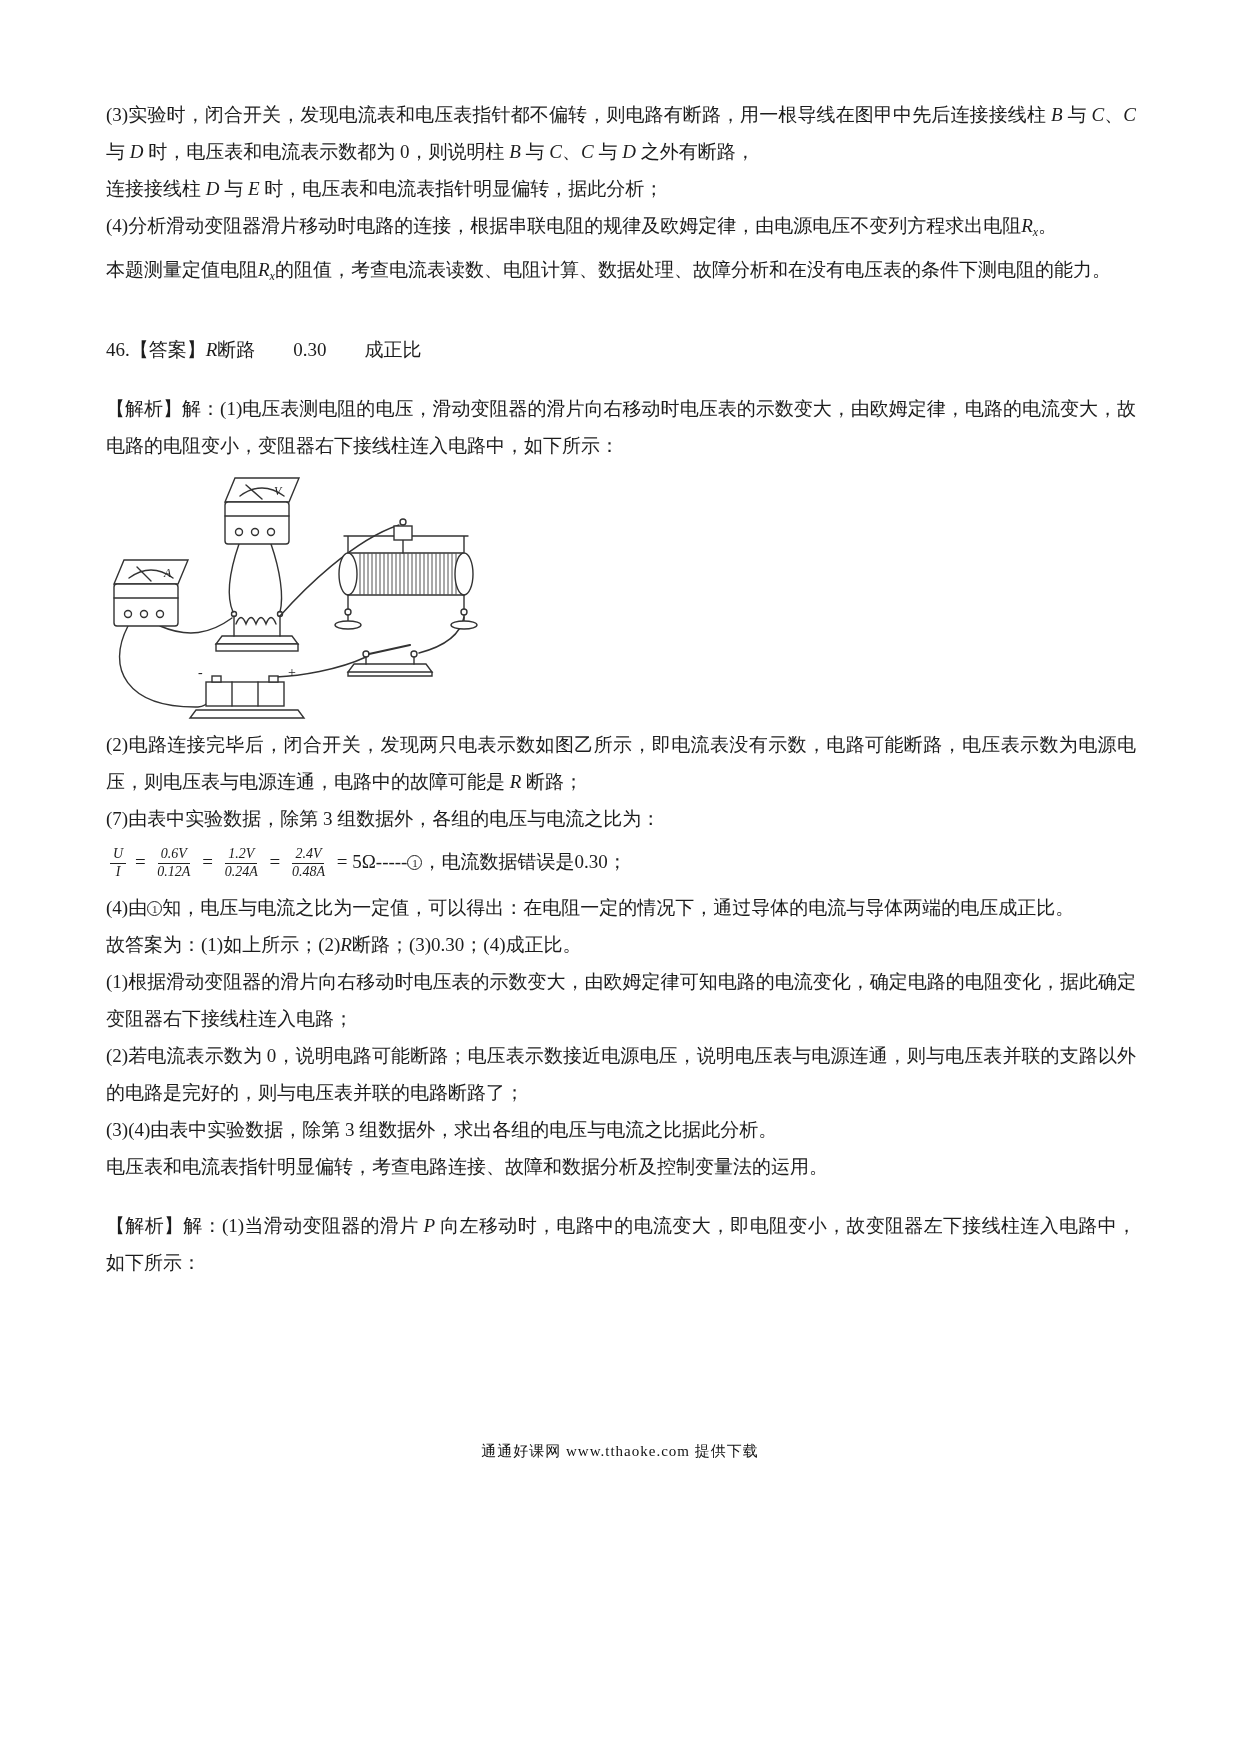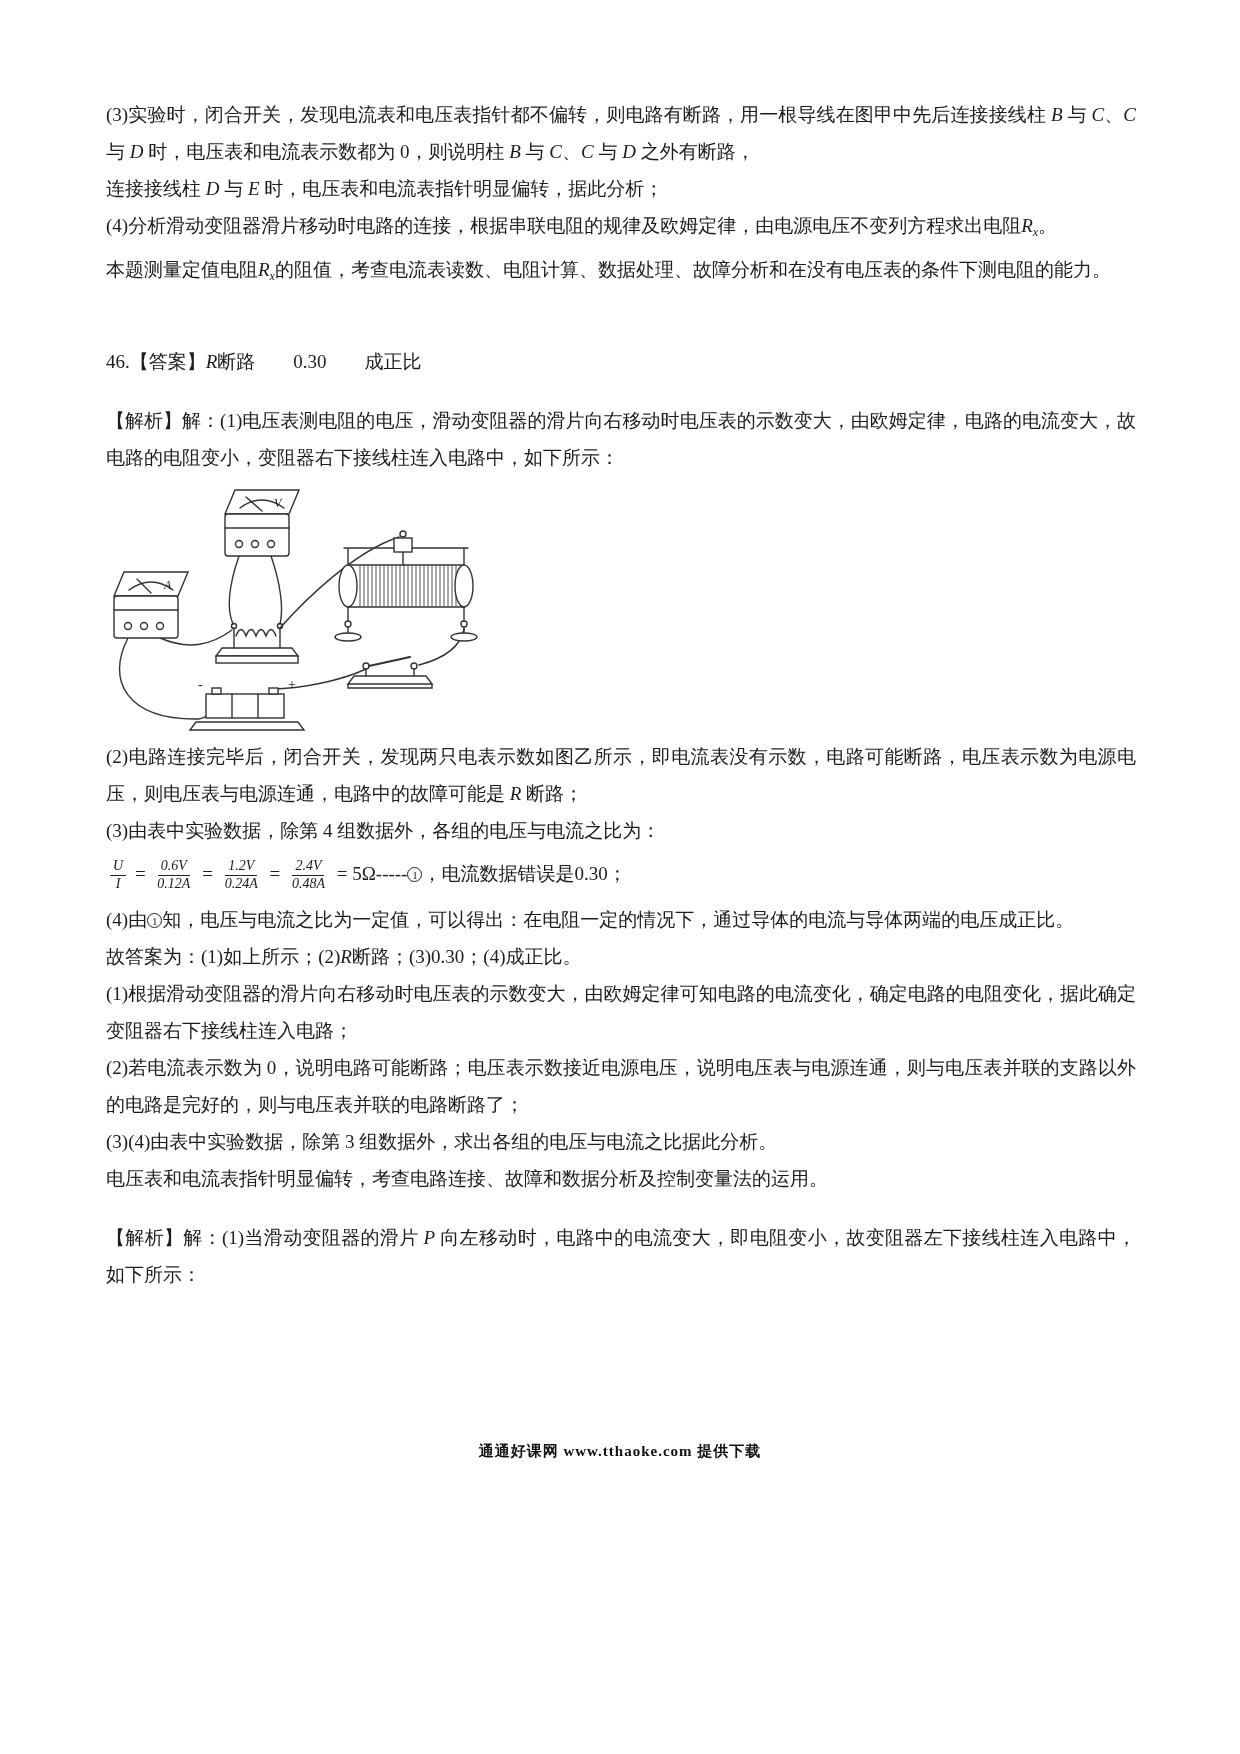--- a/index.html
+++ b/index.html
@@ -14,21 +14,21 @@
   }
   .content {
     position:absolute;
     left:106px; top:96px;
     width:1030px;
     font-size:19px;
     line-height:37px;
     text-align:justify;
   }
   .para { text-align:justify; }
-  .gap-answer { margin-top:48px; }
+  .gap-answer { margin-top:36px; }
   .gap-analysis { margin-top:22px; }
   .i { font-style:italic; font-family:"Liberation Serif","DejaVu Serif",serif; }
   .sub { font-style:italic; font-size:12px; vertical-align:-4px; }
   .circ {
     display:inline-block; width:15px; height:15px; line-height:14px;
     border:1px solid #222; border-radius:50%;
     text-align:center; font-size:11px; vertical-align:1px;
   }
   .formula { line-height:46px; margin:2px 0 4px; }
   .frac {
@@ -36,21 +36,21 @@
     vertical-align:middle; margin:0 4px; font-size:14px; line-height:1.2;font-style:italic;
   }
   .frac .num { border-bottom:1.2px solid #222; padding:0 3px; }
   .frac .den { padding:0 3px; }
   .frac.it { font-style:italic; }
   .figure { margin:6px 0 4px 2px; }
   .figure svg { display:block; }
   .svg-label { font:italic 12px "Liberation Serif","DejaVu Serif",serif; }
   .footer {
     position:absolute; top:1442px; left:0; width:100%;
-    text-align:center; font-size:15px; font-weight:bold;
+    text-align:center; font-size:15px; font-weight:normal;
     letter-spacing:1px; color:#111;
   }
 </style>
 </head>
 <body>
 
 <div class="page">
   <div class="content">
 
     <p class="para">(3)实验时，闭合开关，发现电流表和电压表指针都不偏转，则电路有断路，用一根导线在图甲中先后连接接线柱 <span class="i">B</span> 与 <span class="i">C</span>、<span class="i">C</span> 与 <span class="i">D</span> 时，电压表和电流表示数都为 0，则说明柱 <span class="i">B</span> 与 <span class="i">C</span>、<span class="i">C</span> 与 <span class="i">D</span> 之外有断路，</p>
@@ -141,21 +141,21 @@
             <rect x="161" y="206" width="9" height="6" fill="#fff"></rect>
             <text x="90" y="207" font-size="14" fill="#222" stroke="none">-</text>
             <text x="180" y="207" font-size="14" fill="#222" stroke="none">+</text>
           </g>
 
         </g>
       </svg>
     </div>
 
     <p class="para">(2)电路连接完毕后，闭合开关，发现两只电表示数如图乙所示，即电流表没有示数，电路可能断路，电压表示数为电源电压，则电压表与电源连通，电路中的故障可能是 <span class="i">R</span> 断路；</p>
-    <p class="para">(3)由表中实验数据，除第 4 组数据外，各组的电压与电流之比为：</p>
+    <p class="para">(7)由表中实验数据，除第 3 组数据外，各组的电压与电流之比为：</p>
     <p class="para formula"><span class="frac it">
           <span class="num">U</span>
           <span class="den">I</span>
         </span> = <span class="frac">
           <span class="num">0.6V</span>
           <span class="den">0.12A</span>
         </span> = <span class="frac">
           <span class="num">1.2V</span>
           <span class="den">0.24A</span>
         </span> = <span class="frac">

